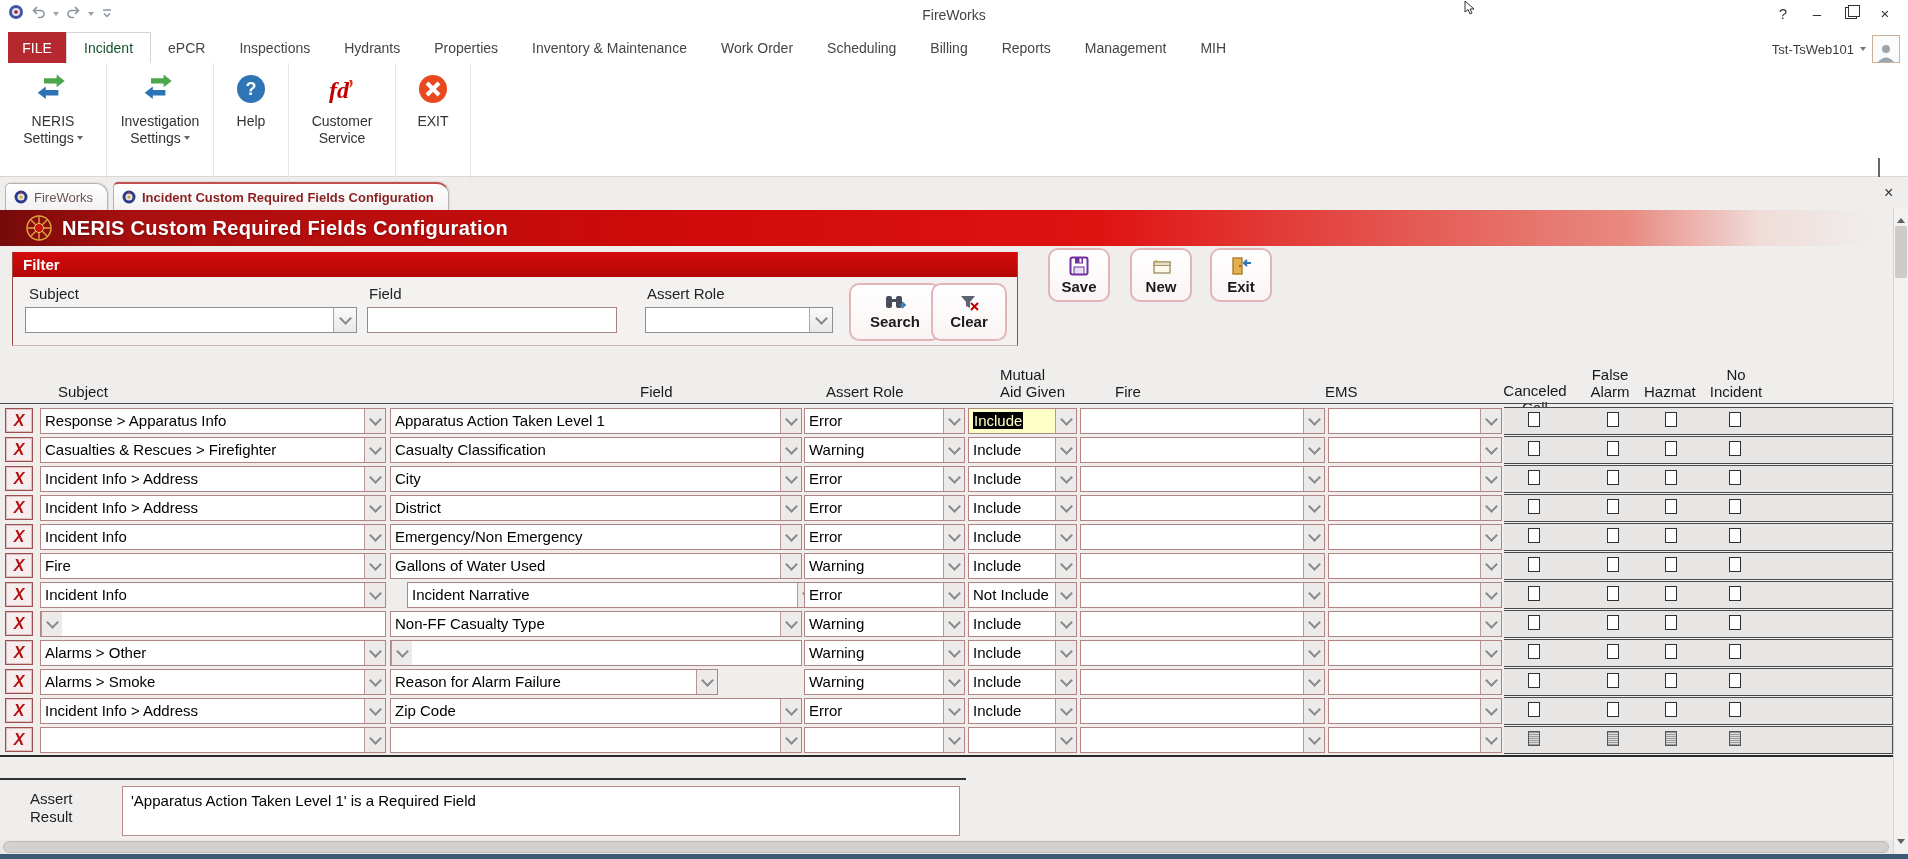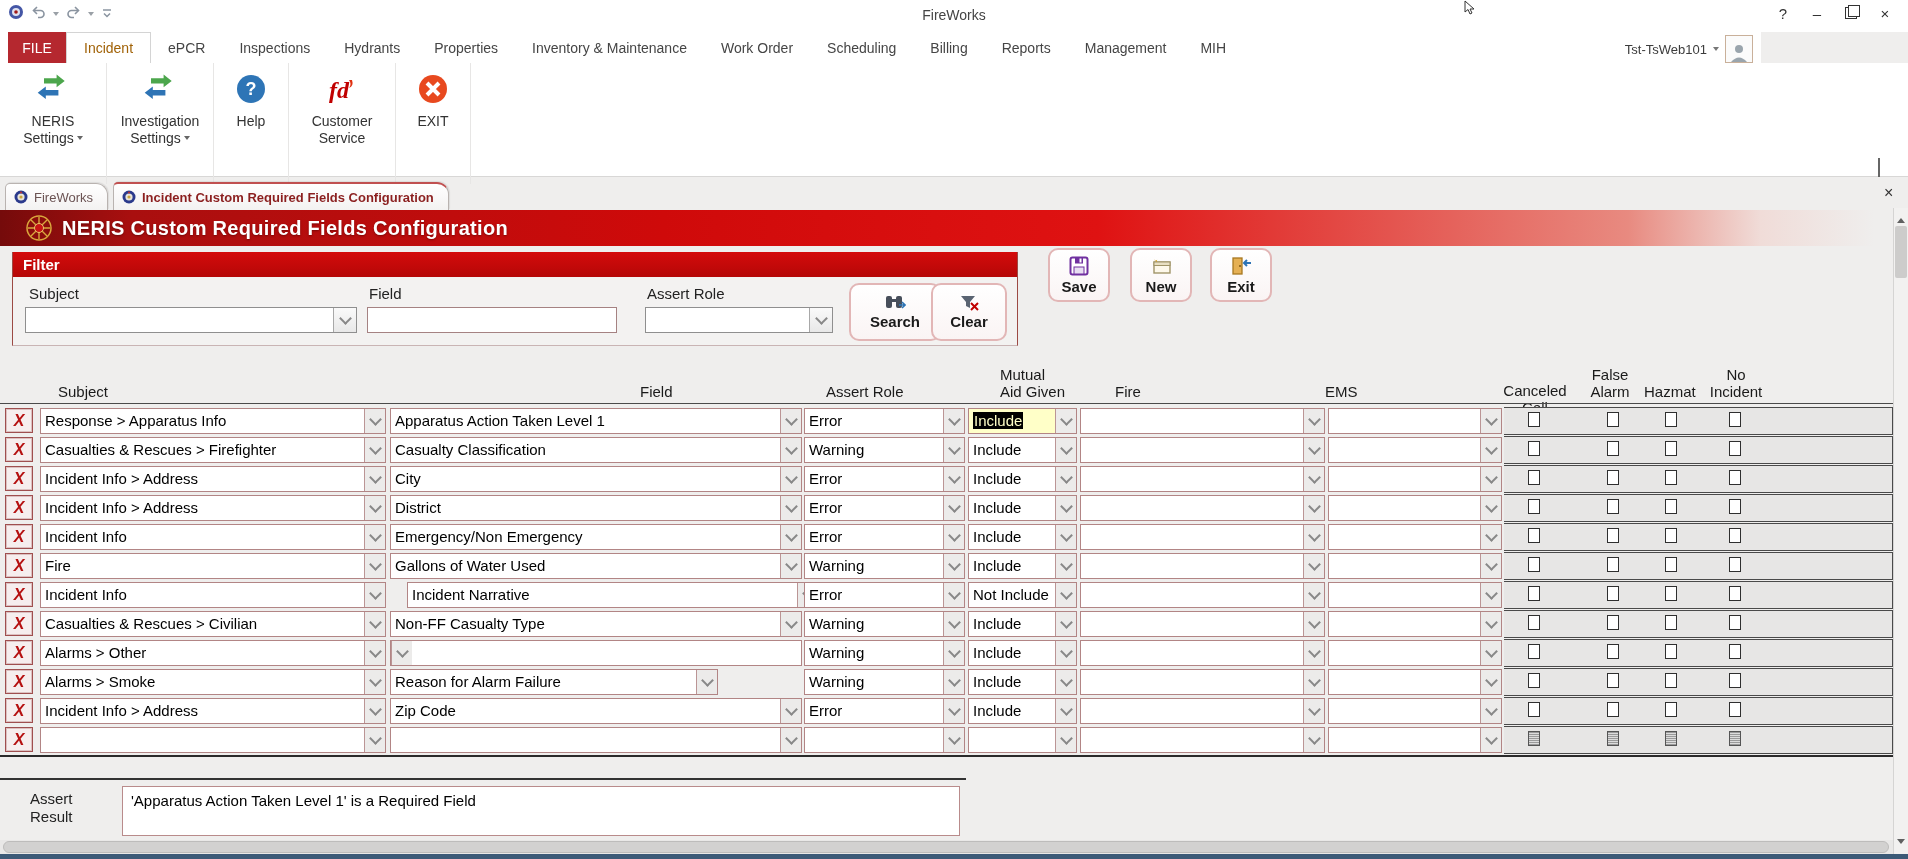--- a/index.html
+++ b/index.html
@@ -10,25 +10,25 @@
   .titlebar{position:absolute;left:0;top:0;width:1908px;height:32px;background:#ffffff;}
   .qat{position:absolute;left:8px;top:4px;display:flex;align-items:center;gap:7px;}
   .qat .caret{width:0;height:0;border:3px solid transparent;border-top:4px solid #9aa0a6;margin-top:3px;}
   .appttl{position:absolute;left:0;right:0;top:7px;text-align:center;font-size:14px;color:#444;}
   .wctl{position:absolute;right:6px;top:0;display:flex;}
   .wbtn{width:34px;height:26px;display:flex;align-items:center;justify-content:center;font-size:15px;color:#333;}
   .restore-box{width:10px;height:10px;border:1px solid #333;position:relative;}
   .restore-box:before{content:"";position:absolute;left:2px;top:-3px;width:10px;height:10px;border:1px solid #333;background:#fff;}
 
   
-  .ribbontabs{position:absolute;left:0;top:32px;width:1761px;height:31px;background:#ffffff;display:flex;align-items:stretch;}
+  .ribbontabs{position:absolute;left:0;top:32px;width:1908px;height:31px;background:#ffffff;display:flex;align-items:stretch;}
   .filetab{margin-left:8px;width:58px;background:#b5282f;color:#fff;font-size:14px;display:flex;align-items:center;justify-content:center;}
   .rtabs{display:flex;align-items:stretch;}
   .rtab{padding:0 17px;display:flex;align-items:center;font-size:14px;color:#454545;}
-  .rtab.active{color:#a16207;background:#fff;border:1px solid #d4d4d4;border-bottom:none;}
+  .rtab.active{color:#14532d;background:#fff;border:1px solid #d4d4d4;border-bottom:none;}
   .userchip{position:absolute;right:8px;top:3px;display:flex;align-items:center;gap:6px;font-size:13px;color:#3c3c3c;}
   .userchip .caret{width:0;height:0;border:3px solid transparent;border-top:4px solid #777;margin-top:3px;}
   .avatarbox{width:26px;height:26px;background:#fbfbfb;border:1px solid #c9b09a;display:flex;align-items:flex-end;justify-content:center;overflow:hidden;}
 
   
   .ribbon{position:absolute;left:0;top:63px;width:1908px;height:113px;background:#ffffff;border-bottom:1px solid #d8d7d6;display:flex;}
   .rbtn{height:100%;display:flex;flex-direction:column;align-items:center;padding:8px 10px 0 10px;border-right:1px solid #e7e6e5;min-width:54px;}
   .rbtn .ric{height:36px;display:flex;align-items:center;justify-content:center;}
   .rbtn .lbl{margin-top:6px;font-size:14px;color:#333;text-align:center;line-height:17px;max-width:86px;}
   .dcaret{display:inline-block;width:0;height:0;border:3px solid transparent;border-top:4px solid #666;margin-left:3px;}
@@ -635,21 +635,20 @@
         <div class="checkstrip">
           <span class="cb" style="left: 24px;"></span>
           <span class="cb" style="left: 103px;"></span>
           <span class="cb" style="left: 161px;"></span>
           <span class="cb" style="left: 225px;"></span>
         </div>
       </div>
       <div class="trow" style="top: 610px;">
         <div class="delbtn">X</div>
         <div class="cell" style="left: 40px; width: 346px;">
-          <span class="val">Casualties &amp; Rescues &gt; Civilian</span>
           <span class="aseg">
             <i class="cdown"></i>
           </span>
         </div>
         <div class="cell" style="left: 390px; width: 412px;">
           <span class="val">Non-FF Casualty Type</span>
           <span class="aseg">
             <i class="cdown"></i>
           </span>
         </div>

